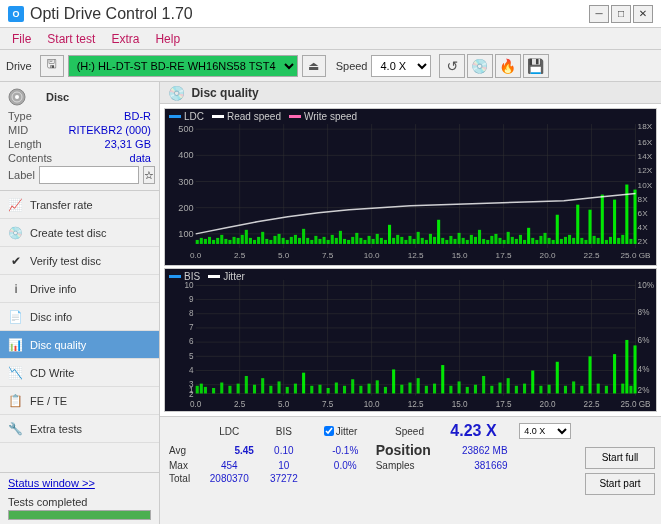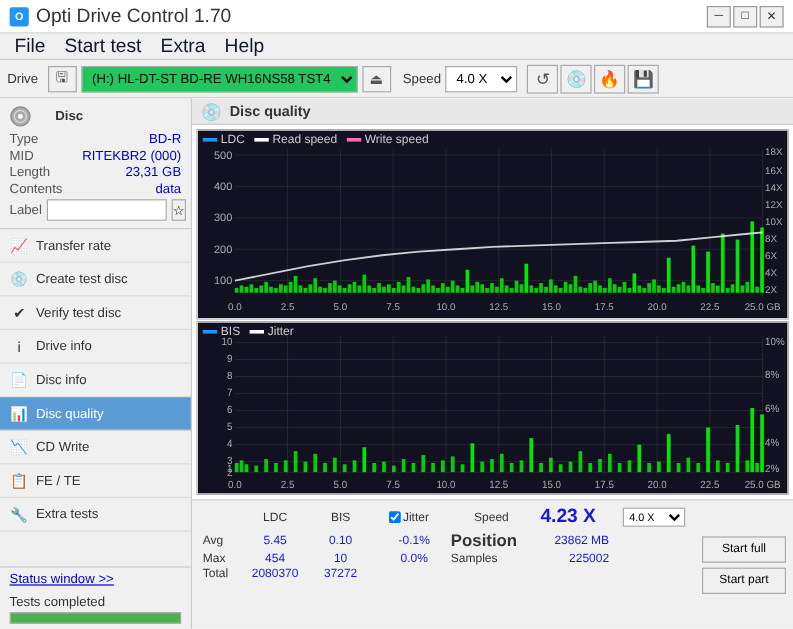--- a/index.html
+++ b/index.html
@@ -8,21 +8,21 @@
     
     .titlebar { background: #fff; height: 28px; display: flex; align-items: center; justify-content: space-between; padding: 0 8px; border-bottom: 1px solid #ccc; }
     .titlebar-left { display: flex; align-items: center; gap: 6px; }
     .titlebar-icon { width: 16px; height: 16px; background: #2196F3; border-radius: 2px; display: flex; align-items: center; justify-content: center; color: white; font-size: 9px; font-weight: bold; }
     .titlebar-title { font-size: 16px; color: #333; }
     .titlebar-controls { display: flex; gap: 2px; }
     .title-btn { width: 20px; height: 18px; border: 1px solid #999; background: #f0f0f0; cursor: pointer; display: flex; align-items: center; justify-content: center; font-size: 10px; color: #333; }
 
     
     .menubar { background: #f0f0f0; height: 22px; display: flex; align-items: center; border-bottom: 1px solid #ccc; padding: 0 4px; }
-    .menu-item { padding: 2px 8px; font-size: 16px; cursor: pointer; color: #0f172a; }
+    .menu-item { padding: 2px 8px; font-size: 12px; cursor: pointer; color: #be185d; }
 
     
     .drivebar { background: #f0f0f0; height: 32px; display: flex; align-items: center; border-bottom: 1px solid #ccc; padding: 0 6px; gap: 4px; }
     .drive-label { font-size: 11px; color: #333; margin-right: 4px; }
     .drive-select { height: 22px; font-size: 11px; background: #22c55e; border: 1px solid #aaa; padding: 0 4px; flex: 1; max-width: 230px; }
     .drive-icon-btn { width: 24px; height: 22px; background: #f0f0f0; border: 1px solid #aaa; display: flex; align-items: center; justify-content: center; cursor: pointer; color: #555; font-size: 12px; }
     .speed-label { font-size: 11px; color: #333; margin-left: 6px; }
     .speed-select { height: 22px; font-size: 11px; background: white; border: 1px solid #aaa; padding: 0 4px; width: 60px; }
     .toolbar-icons { display: flex; gap: 2px; margin-left: 4px; }
     .toolbar-icon-btn { width: 26px; height: 24px; background: #f0f0f0; border: 1px solid #aaa; display: flex; align-items: center; justify-content: center; cursor: pointer; font-size: 14px; color: #555; }
@@ -525,35 +525,35 @@
               <th style="padding:1px 2px;">
                 <select style="height:16px;font-size:9px;border:1px solid #aaa;background:white;width:52px;">
                   <option>4.0 X</option>
                 </select>
               </th>
             </tr>
           </thead>
           <tbody>
             <tr>
               <td style="color:#333; padding:1px 3px;">Avg</td>
-              <td style="color:#1a1acc; text-align:center; padding:1px 6px;">5.45</td>
+              <td style="color:#1a1acc; text-align:right; padding:1px 6px;font-weight:bold;">5.45</td>
               <td style="color:#1a1acc; text-align:center; padding:1px 6px;">0.10</td>
               <td></td>
               <td style="color:#1a1acc; text-align:center; padding:1px 6px;">-0.1%</td>
               <td style="color:#333; padding:1px 3px; font-size:14px;font-weight:bold;">Position</td>
               <td style="color:#1a1acc; text-align:right; padding:1px 4px;">23862 MB</td>
             </tr>
             <tr>
               <td style="color:#333; padding:1px 3px;">Max</td>
               <td style="color:#1a1acc; text-align:center; padding:1px 6px;">454</td>
               <td style="color:#1a1acc; text-align:center; padding:1px 6px;">10</td>
               <td></td>
               <td style="color:#1a1acc; text-align:center; padding:1px 6px;">0.0%</td>
               <td style="color:#333; padding:1px 3px; font-size:10px;">Samples</td>
-              <td style="color:#1a1acc; text-align:right; padding:1px 4px;">225002</td>
+              <td style="color:#1a1acc; text-align:right; padding:1px 4px;">381669</td>
             </tr>
             <tr>
               <td style="color:#333; padding:1px 3px;">Total</td>
               <td style="color:#1a1acc; text-align:center; padding:1px 6px;">2080370</td>
               <td style="color:#1a1acc; text-align:center; padding:1px 6px;">37272</td>
               <td></td>
               <td></td>
               <td></td>
               <td></td>
             </tr>

